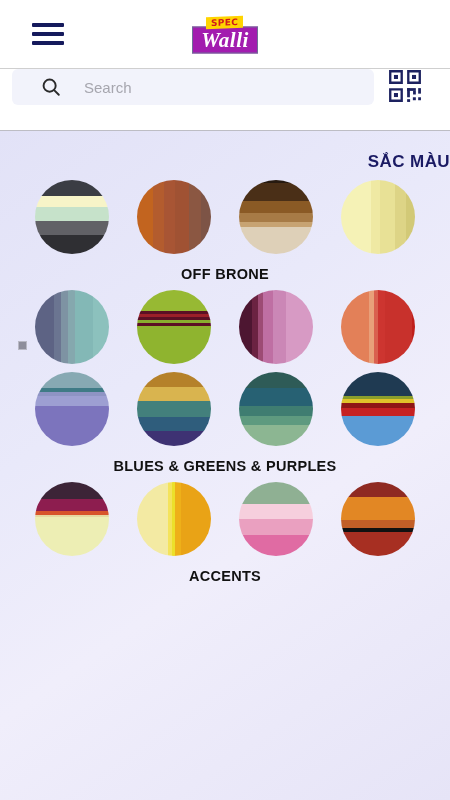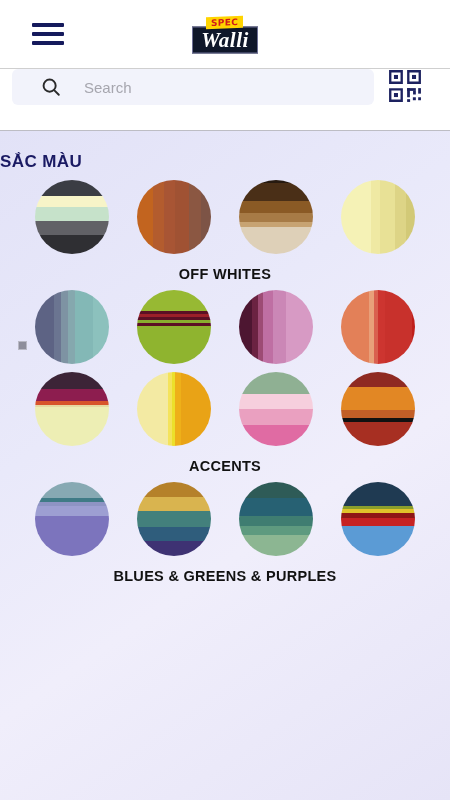--- a/index.html
+++ b/index.html
@@ -58,21 +58,21 @@
     font-size: 9px;
     letter-spacing: 0.3px;
     padding: 1px 5px 1px 5px;
     line-height: 10px;
     transform: skewY(-2deg);
     position: relative;
     top: 2px;
   }
   .logo-word {
     display: block;
-    background: #0f172a;
+    background: #a21caf;
     color: #ffffff;
     font-family: "Liberation Serif", serif;
     font-style: italic;
     font-weight: bold;
     font-size: 21px;
     line-height: 25px;
     letter-spacing: 0.5px;
     border: 1px solid #6d6f96;
   }
 
@@ -115,21 +115,21 @@
   }
 
   
   .main {
     position: relative;
     height: 669px;
     background: linear-gradient(145deg, #e2e2f7 0%, #e9e9fa 35%, #f0eefb 60%, #e6e4f7 100%);
     overflow: hidden;
   }
   .page-title {
-    text-align: left;
+    text-align: right;
     color: #1a1a63;
     font-weight: bold;
     font-size: 17px;
     letter-spacing: 0.4px;
     padding-top: 21px;
   }
   .artifact-square {
     position: absolute;
     left: 18px;
     top: 210px;
@@ -243,21 +243,21 @@
             <div class="band" style="background: rgb(222, 208, 184); height: 36%;"></div>
           </div>
           <div class="swatch vert">
             <div class="band" style="background: rgb(245, 242, 182); width: 40%;"></div>
             <div class="band" style="background: rgb(239, 233, 163); width: 13%;"></div>
             <div class="band" style="background: rgb(232, 225, 150); width: 20%;"></div>
             <div class="band" style="background: rgb(221, 212, 134); width: 15%;"></div>
             <div class="band" style="background: rgb(210, 201, 119); width: 12%;"></div>
           </div>
         </div>
-        <div class="group-label">OFF WHITES</div>
+        <div class="group-label">OFF BRONE</div>
       </div>
       <div class="group">
         <div class="row">
           <div class="swatch vert">
             <div class="band" style="background: rgb(93, 99, 132); width: 25%;"></div>
             <div class="band" style="background: rgb(107, 117, 145); width: 10%;"></div>
             <div class="band" style="background: rgb(126, 147, 163); width: 10%;"></div>
             <div class="band" style="background: rgb(133, 168, 174); width: 9%;"></div>
             <div class="band" style="background: rgb(131, 184, 182); width: 24%;"></div>
             <div class="band" style="background: rgb(140, 193, 189); width: 22%;"></div>
@@ -285,52 +285,20 @@
             <div class="band" style="background: rgb(217, 96, 79); width: 6%;"></div>
             <div class="band" style="background: rgb(205, 53, 48); width: 10%;"></div>
             <div class="band" style="background: rgb(200, 49, 44); width: 36%;"></div>
             <div class="band" style="background: rgb(192, 31, 28); width: 4%;"></div>
           </div>
         </div>
       </div>
       <div class="group">
         <div class="row">
           <div class="swatch">
-            <div class="band" style="background: rgb(60, 36, 55); height: 23%;"></div>
-            <div class="band" style="background: rgb(141, 29, 79); height: 16%;"></div>
-            <div class="band" style="background: rgb(216, 84, 43); height: 5%;"></div>
-            <div class="band" style="background: rgb(230, 217, 160); height: 4%;"></div>
-            <div class="band" style="background: rgb(237, 238, 180); height: 52%;"></div>
-          </div>
-          <div class="swatch vert">
-            <div class="band" style="background: rgb(243, 234, 163); width: 42%;"></div>
-            <div class="band" style="background: rgb(244, 227, 91); width: 5%;"></div>
-            <div class="band" style="background: rgb(236, 224, 42); width: 4%;"></div>
-            <div class="band" style="background: rgb(238, 176, 25); width: 8%;"></div>
-            <div class="band" style="background: rgb(233, 163, 22); width: 41%;"></div>
-          </div>
-          <div class="swatch">
-            <div class="band" style="background: rgb(143, 176, 147); height: 30%;"></div>
-            <div class="band" style="background: rgb(246, 207, 221); height: 20%;"></div>
-            <div class="band" style="background: rgb(234, 160, 192); height: 21%;"></div>
-            <div class="band" style="background: rgb(224, 107, 163); height: 29%;"></div>
-          </div>
-          <div class="swatch">
-            <div class="band" style="background: rgb(143, 42, 34); height: 20%;"></div>
-            <div class="band" style="background: rgb(226, 135, 36); height: 31%;"></div>
-            <div class="band" style="background: rgb(194, 95, 39); height: 11%;"></div>
-            <div class="band" style="background: rgb(17, 17, 17); height: 5%;"></div>
-            <div class="band" style="background: rgb(167, 47, 34); height: 33%;"></div>
-          </div>
-        </div>
-        <div class="group-label">ACCENTS</div>
-      </div>
-      <div class="group">
-        <div class="row">
-          <div class="swatch">
             <div class="band" style="background: rgb(135, 169, 179); height: 22%;"></div>
             <div class="band" style="background: rgb(63, 123, 134); height: 5%;"></div>
             <div class="band" style="background: rgb(142, 148, 196); height: 6%;"></div>
             <div class="band" style="background: rgb(157, 159, 210); height: 13%;"></div>
             <div class="band" style="background: rgb(124, 116, 189); height: 54%;"></div>
           </div>
           <div class="swatch">
             <div class="band" style="background: rgb(181, 129, 42); height: 20%;"></div>
             <div class="band" style="background: rgb(217, 180, 79); height: 19%;"></div>
             <div class="band" style="background: rgb(67, 128, 124); height: 22%;"></div>
@@ -348,14 +316,46 @@
             <div class="band" style="background: rgb(31, 58, 82); height: 32%;"></div>
             <div class="band" style="background: rgb(138, 158, 43); height: 4%;"></div>
             <div class="band" style="background: rgb(224, 195, 42); height: 6%;"></div>
             <div class="band" style="background: rgb(142, 22, 22); height: 6%;"></div>
             <div class="band" style="background: rgb(198, 34, 34); height: 12%;"></div>
             <div class="band" style="background: rgb(91, 155, 213); height: 40%;"></div>
           </div>
         </div>
         <div class="group-label">BLUES &amp; GREENS &amp; PURPLES</div>
       </div>
+      <div class="group">
+        <div class="row">
+          <div class="swatch">
+            <div class="band" style="background: rgb(60, 36, 55); height: 23%;"></div>
+            <div class="band" style="background: rgb(141, 29, 79); height: 16%;"></div>
+            <div class="band" style="background: rgb(216, 84, 43); height: 5%;"></div>
+            <div class="band" style="background: rgb(230, 217, 160); height: 4%;"></div>
+            <div class="band" style="background: rgb(237, 238, 180); height: 52%;"></div>
+          </div>
+          <div class="swatch vert">
+            <div class="band" style="background: rgb(243, 234, 163); width: 42%;"></div>
+            <div class="band" style="background: rgb(244, 227, 91); width: 5%;"></div>
+            <div class="band" style="background: rgb(236, 224, 42); width: 4%;"></div>
+            <div class="band" style="background: rgb(238, 176, 25); width: 8%;"></div>
+            <div class="band" style="background: rgb(233, 163, 22); width: 41%;"></div>
+          </div>
+          <div class="swatch">
+            <div class="band" style="background: rgb(143, 176, 147); height: 30%;"></div>
+            <div class="band" style="background: rgb(246, 207, 221); height: 20%;"></div>
+            <div class="band" style="background: rgb(234, 160, 192); height: 21%;"></div>
+            <div class="band" style="background: rgb(224, 107, 163); height: 29%;"></div>
+          </div>
+          <div class="swatch">
+            <div class="band" style="background: rgb(143, 42, 34); height: 20%;"></div>
+            <div class="band" style="background: rgb(226, 135, 36); height: 31%;"></div>
+            <div class="band" style="background: rgb(194, 95, 39); height: 11%;"></div>
+            <div class="band" style="background: rgb(17, 17, 17); height: 5%;"></div>
+            <div class="band" style="background: rgb(167, 47, 34); height: 33%;"></div>
+          </div>
+        </div>
+        <div class="group-label">ACCENTS</div>
+      </div>
     </div>
 </div>
 
 </body></html>

